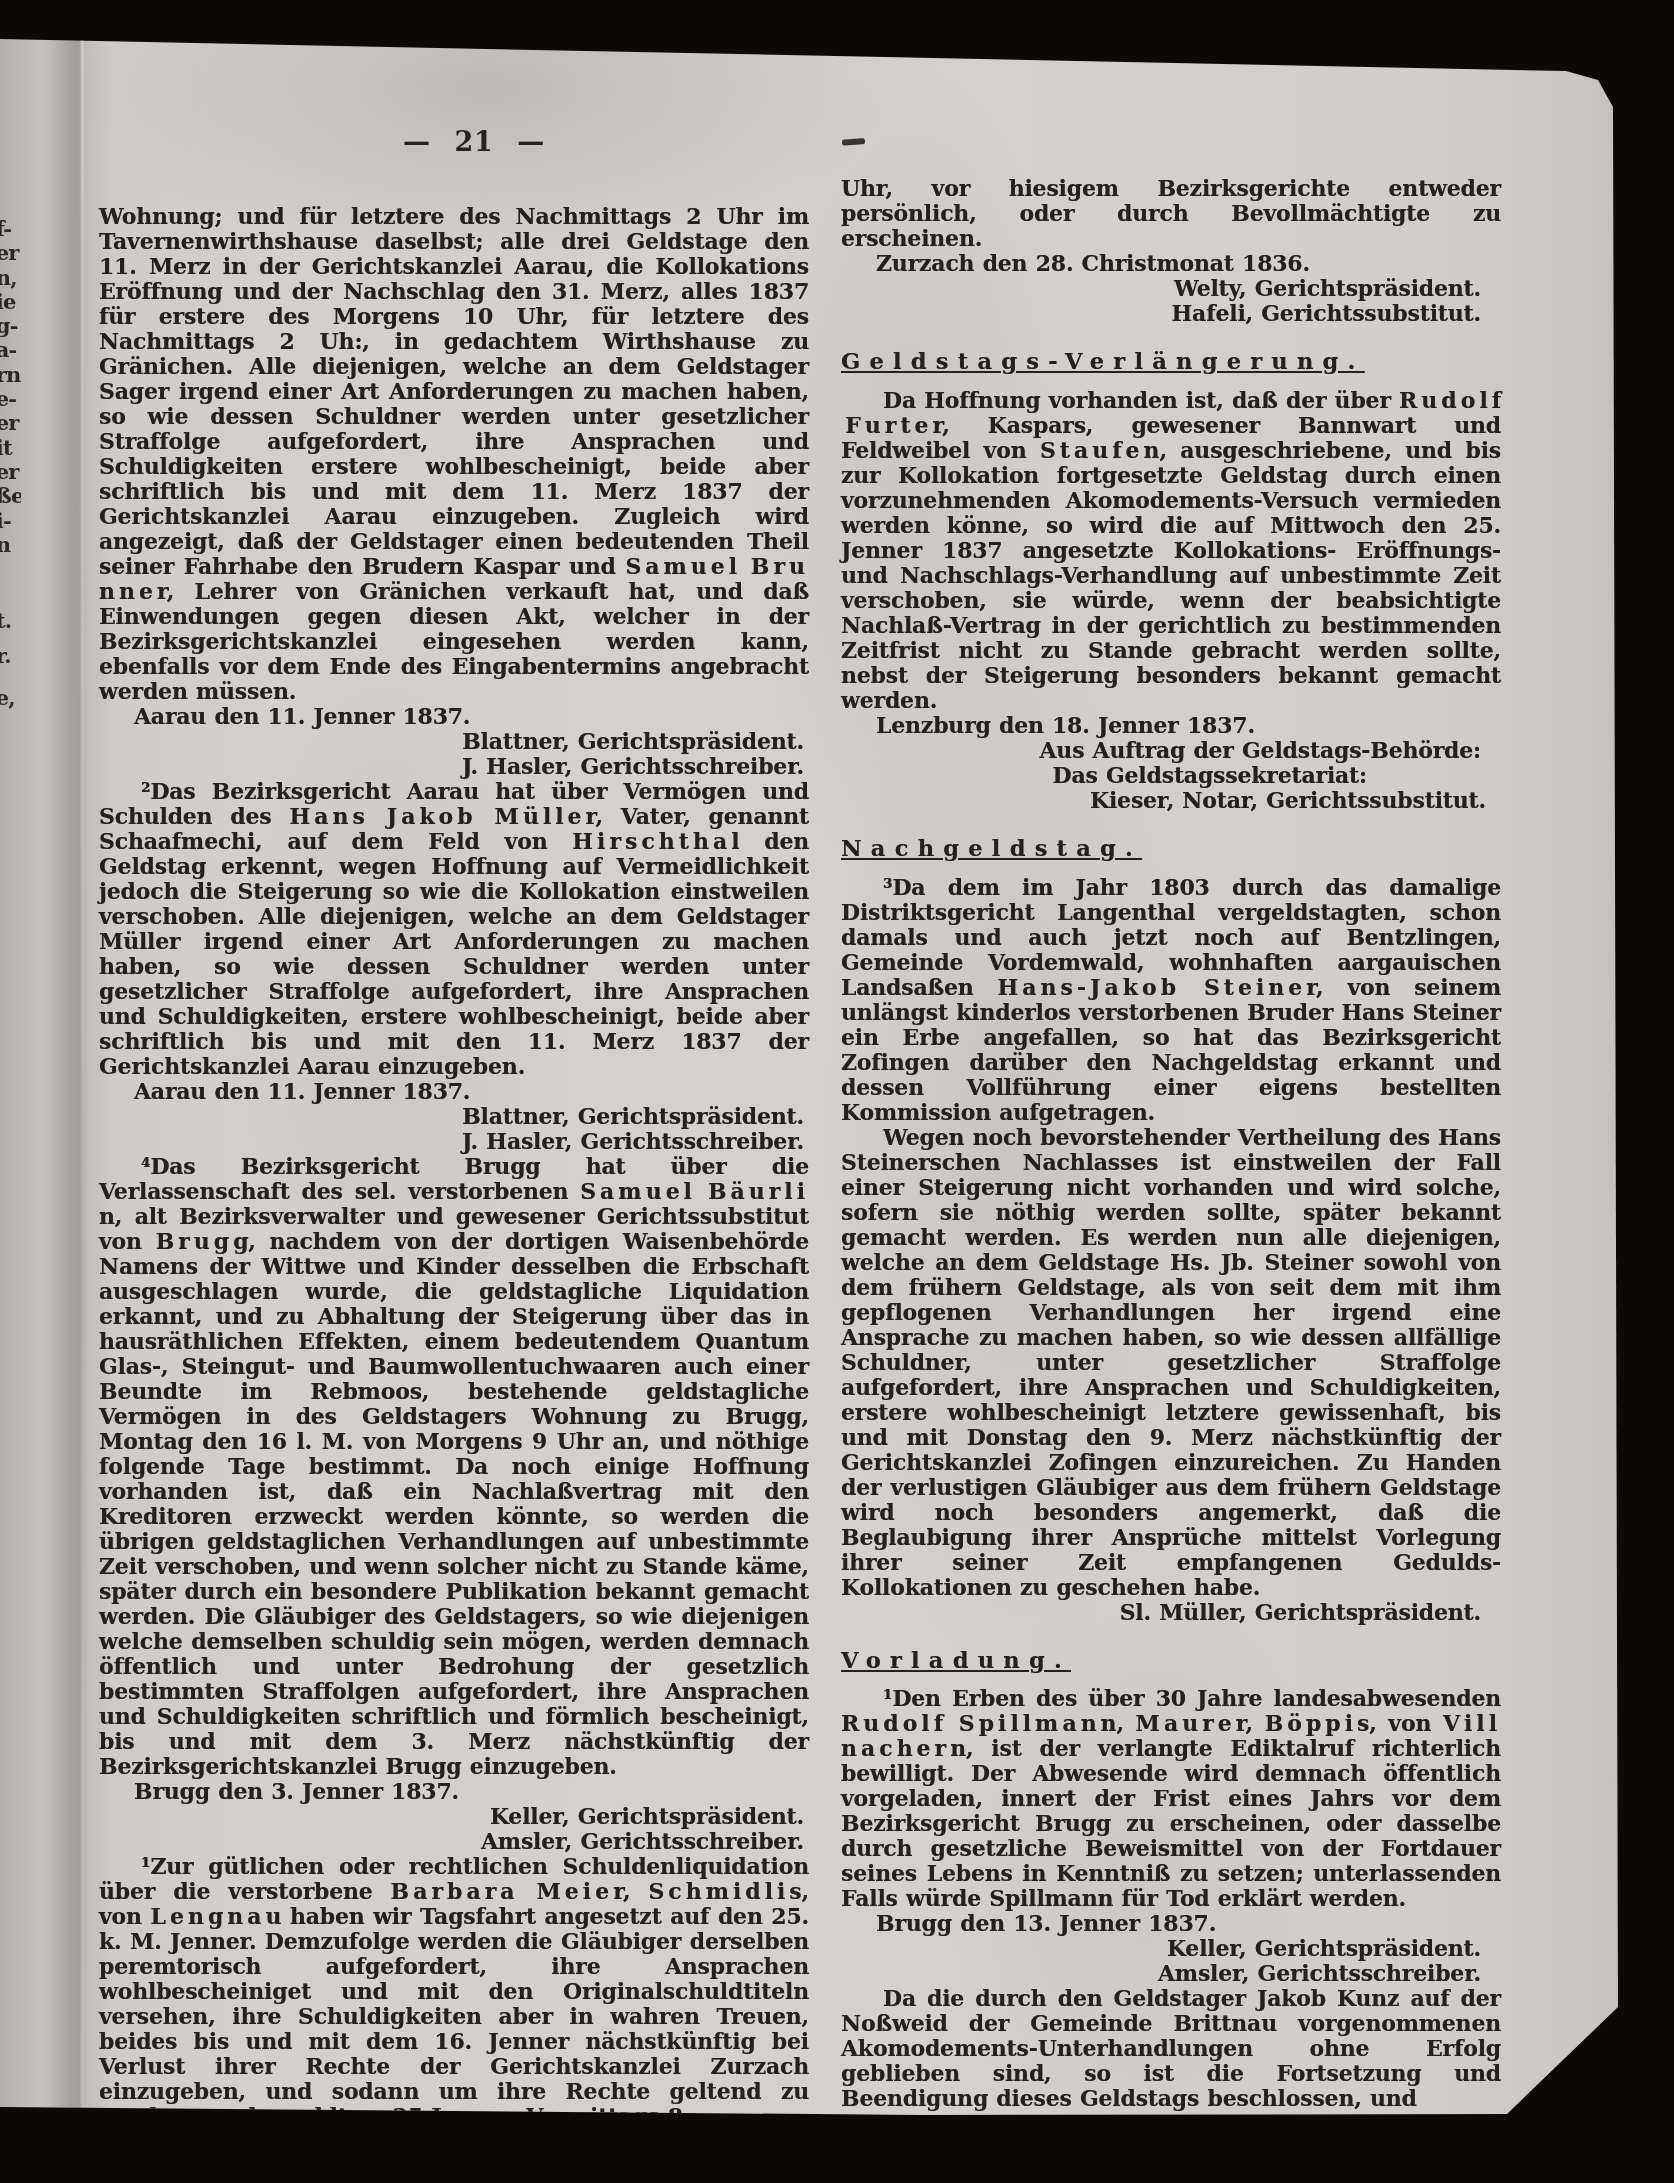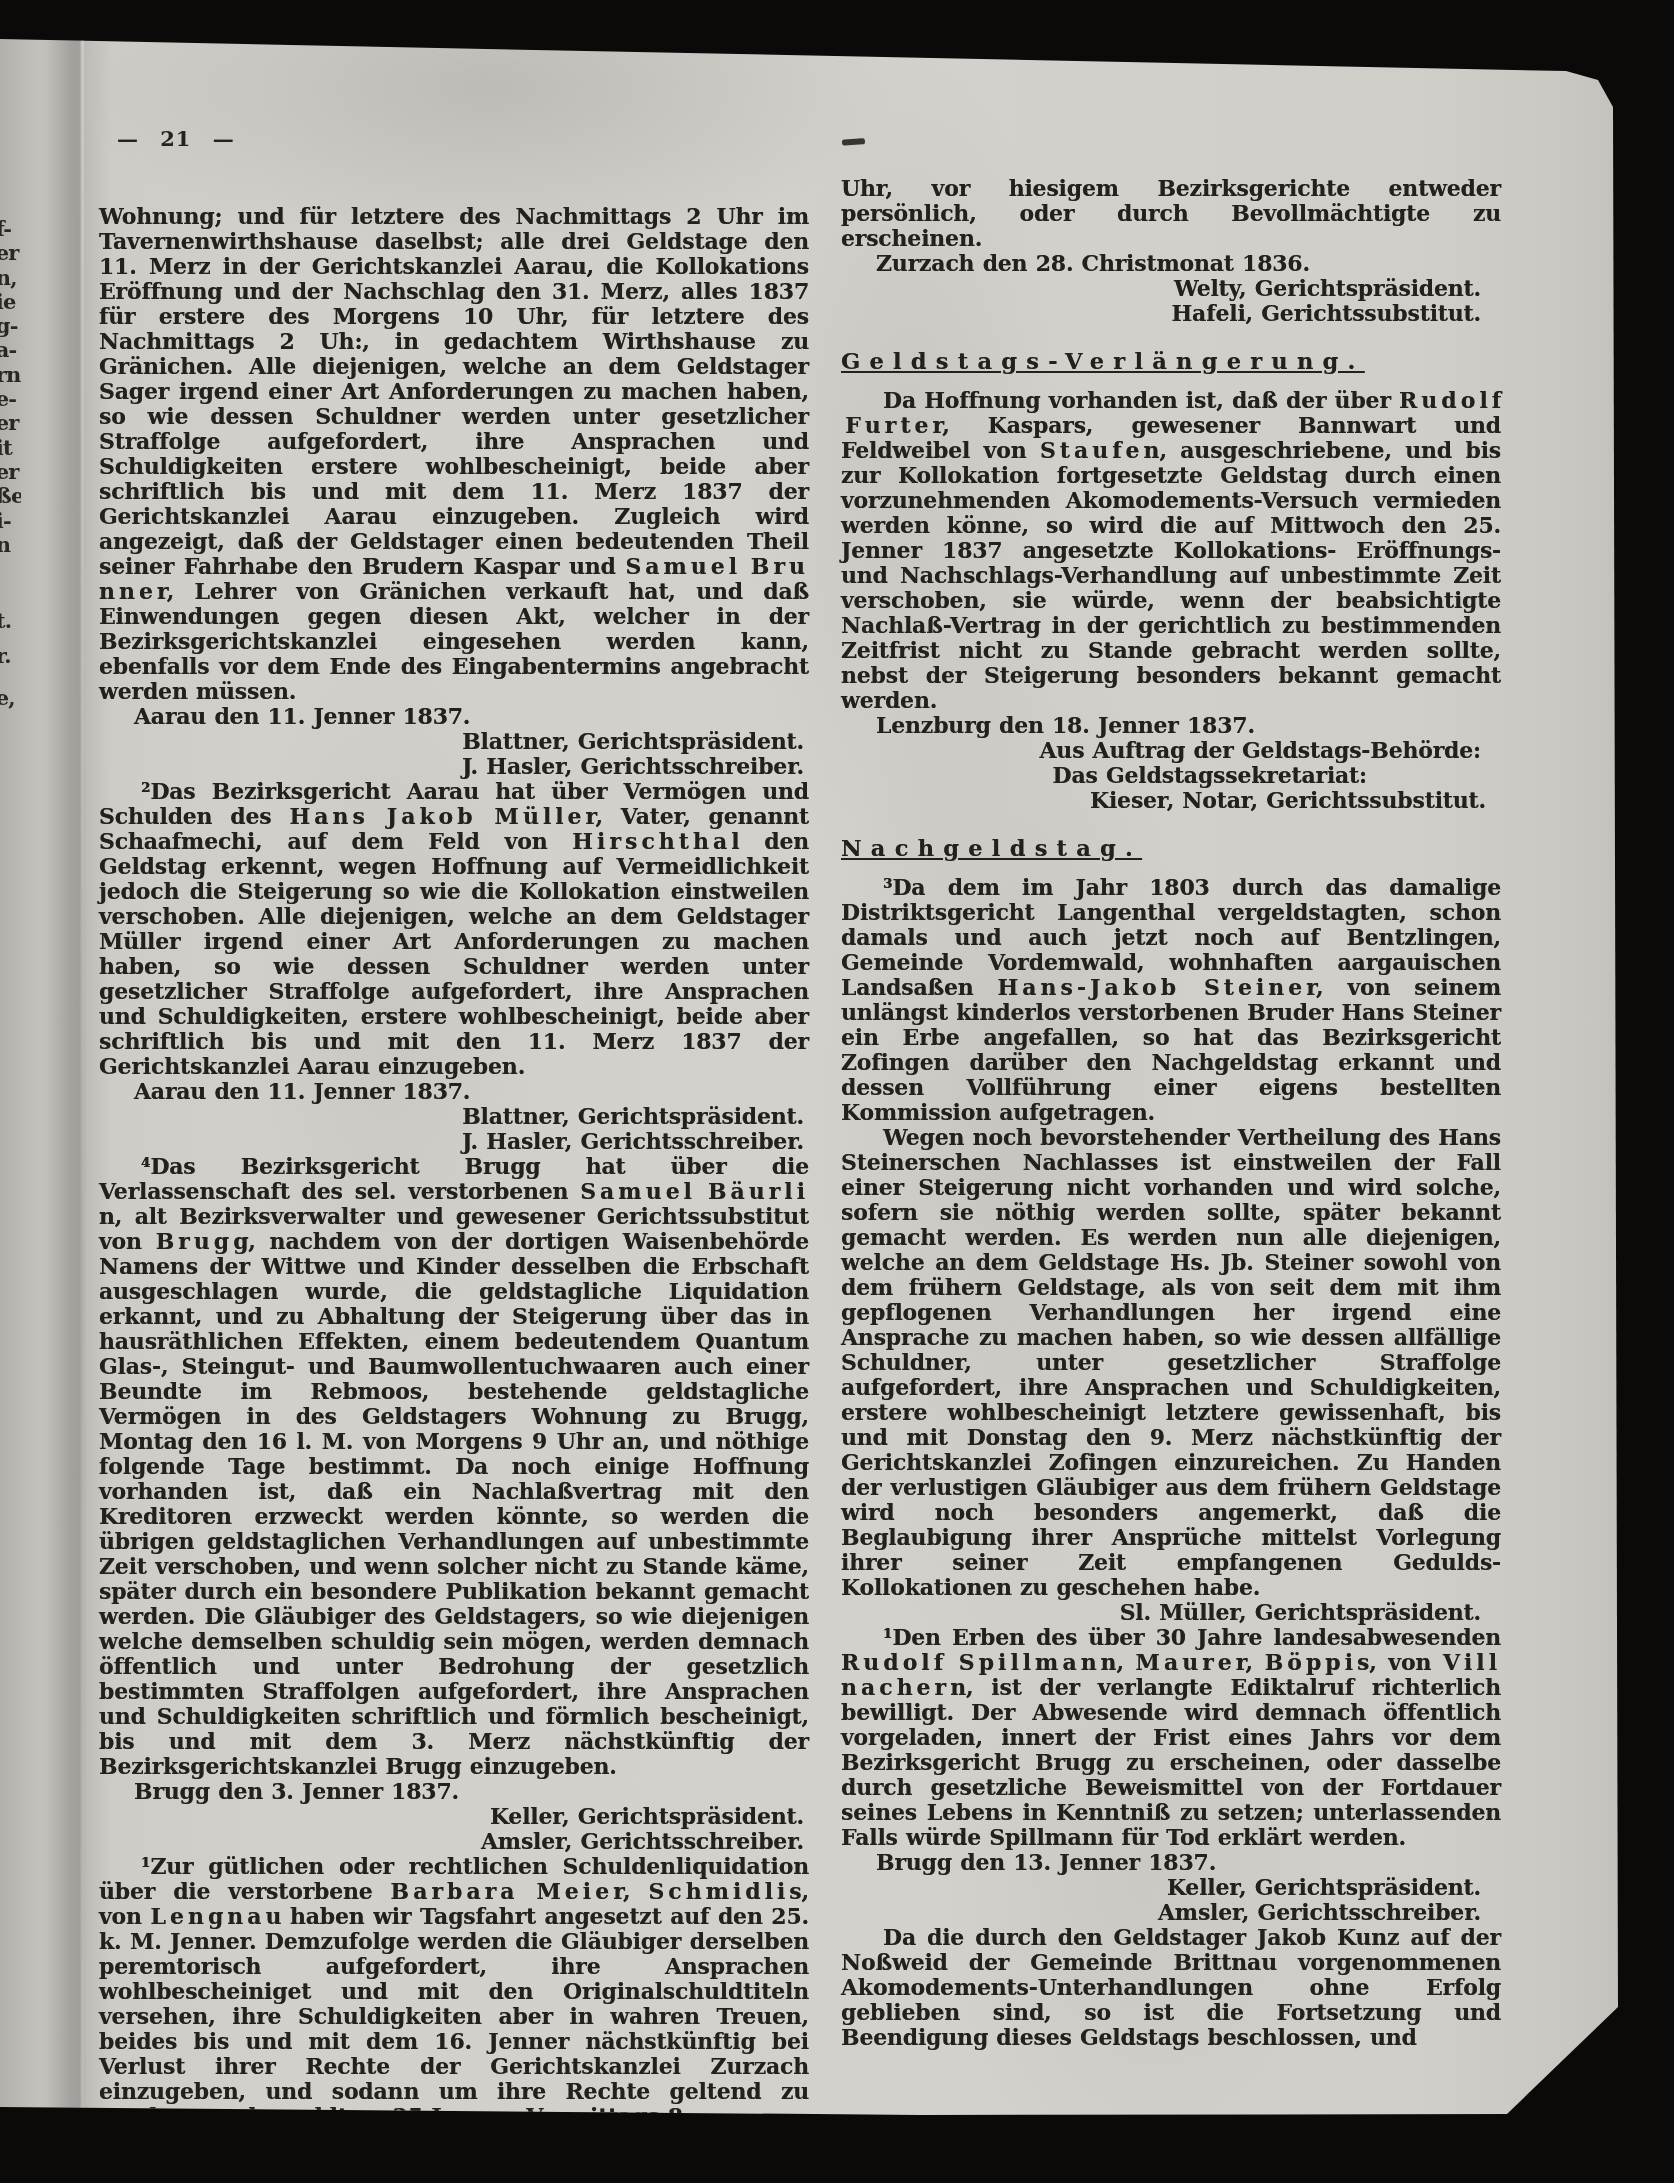--- a/index.html
+++ b/index.html
@@ -27,21 +27,21 @@
     filter:blur(1.7px);
   }
   .fold-line{
     position:absolute;left:81px;top:35px;width:3.3px;height:2075px;
     background:linear-gradient(180deg,rgba(255,255,255,0.55),rgba(255,255,255,0.18) 60%,rgba(255,255,255,0.32));
     filter:blur(0.8px);
   }
   
   .pageno{
     position:absolute;left:117px;top:126px;width:714px;
-    font-size:21px;font-weight:700;color:#26231f;
+    text-align:center;font-size:27px;font-weight:700;color:#26231f;
     word-spacing:13.4px;letter-spacing:0.8px;
   }
   .smudge{
     position:absolute;left:842px;top:139px;width:22.6px;height:5.9px;
     background:#1d1b18;border-radius:2.5px;transform:rotate(-4deg);opacity:.85;
   }
   
   .frag{
     position:absolute;left:0.8px;width:25px;overflow:hidden;
     font-size:21px;font-weight:700;color:#2a2724;letter-spacing:-0.8px;
@@ -133,20 +133,21 @@
       <p class="dateline">Lenzburg den 18. Jenner 1837.</p>
       <p class="sig pr24">Aus Auftrag der Geldstags-Behörde:</p>
       <p class="sig pr160">Das Geldstagssekretariat:</p>
       <p class="sig pr18">Kieser, Notar, Gerichtssubstitut.</p>
 
       <p class="heading">Nachgeldstag.</p>
       <p class="body indent">³Da dem im Jahr 1803 durch das damalige Distriktsgericht Langenthal vergeldstagten, schon damals und auch jetzt noch auf Bentzlingen, Gemeinde Vordemwald, wohnhaften aargauischen Landsaßen H a n s - J a k o b  S t e i n e r, von seinem unlängst kinderlos verstorbenen Bruder Hans Steiner ein Erbe angefallen, so hat das Bezirksgericht Zofingen darüber den Nachgeldstag erkannt und dessen Vollführung einer eigens bestellten Kommission aufgetragen.</p>
       <p class="body indent">Wegen noch bevorstehender Vertheilung des Hans Steinerschen Nachlasses ist einstweilen der Fall einer Steigerung nicht vorhanden und wird solche, sofern sie nöthig werden sollte, später bekannt gemacht werden. Es werden nun alle diejenigen, welche an dem Geldstage Hs. Jb. Steiner sowohl von dem frühern Geldstage, als von seit dem mit ihm gepflogenen Verhandlungen her irgend eine Ansprache zu machen haben, so wie dessen allfällige Schuldner, unter gesetzlicher Straffolge aufgefordert, ihre Ansprachen und Schuldigkeiten, erstere wohlbescheinigt letztere gewissenhaft, bis und mit Donstag den 9. Merz nächstkünftig der Gerichtskanzlei Zofingen einzureichen. Zu Handen der verlustigen Gläubiger aus dem frühern Geldstage wird noch besonders angemerkt, daß die Beglaubigung ihrer Ansprüche mittelst Vorlegung ihrer seiner Zeit empfangenen Gedulds-Kollokationen zu geschehen habe.</p>
       <p class="sig pr24">Sl. Müller, Gerichtspräsident.</p>
 
+      <p class="heading">Vorladung.</p>
       <p class="body indent">¹Den Erben des über 30 Jahre landesabwesenden R u d o l f  S p i l l m a n n, M a u r e r, B ö p p i s, von V i l l n a c h e r n, ist der verlangte Ediktalruf richterlich bewilligt. Der Abwesende wird demnach öffentlich vorgeladen, innert der Frist eines Jahrs vor dem Bezirksgericht Brugg zu erscheinen, oder dasselbe durch gesetzliche Beweismittel von der Fortdauer seines Lebens in Kenntniß zu setzen; unterlassenden Falls würde Spillmann für Tod erklärt werden.</p>
       <p class="dateline">Brugg den 13. Jenner 1837.</p>
       <p class="sig pr24">Keller, Gerichtspräsident.</p>
       <p class="sig pr24">Amsler, Gerichtsschreiber.</p>
 
       <p class="body indent">Da die durch den Geldstager Jakob Kunz auf der Noßweid der Gemeinde Brittnau vorgenommenen Akomodements-Unterhandlungen ohne Erfolg geblieben sind, so ist die Fortsetzung und Beendigung dieses Geldstags beschlossen, und</p>
     </div>
   </div>
 </div>
 

